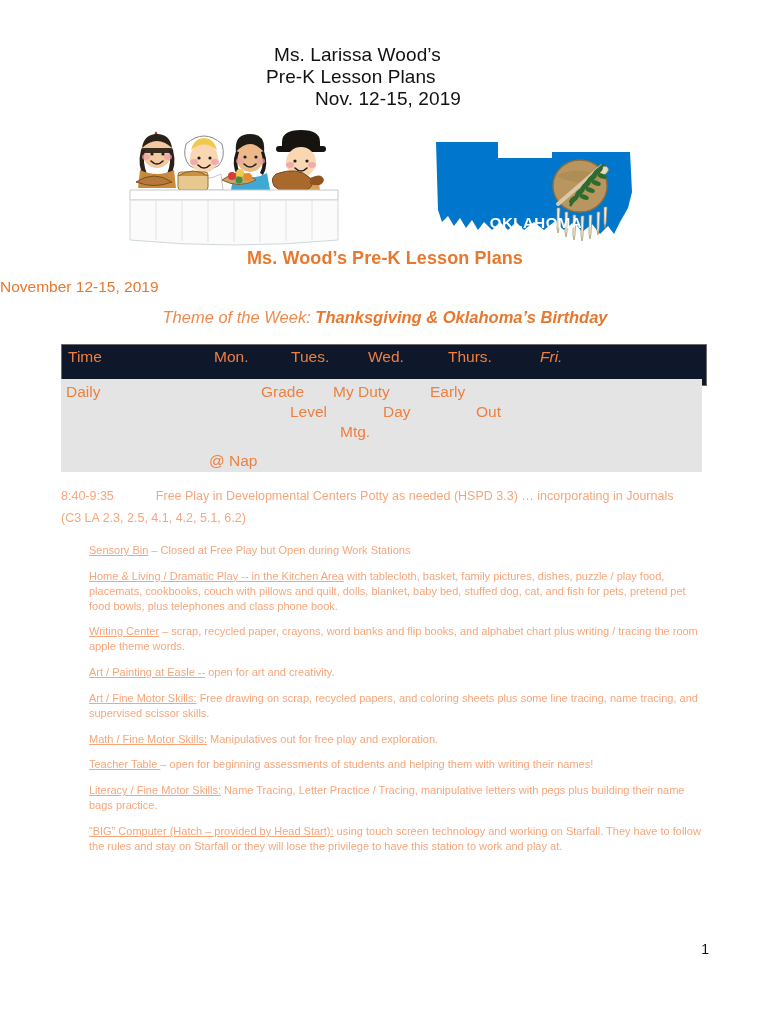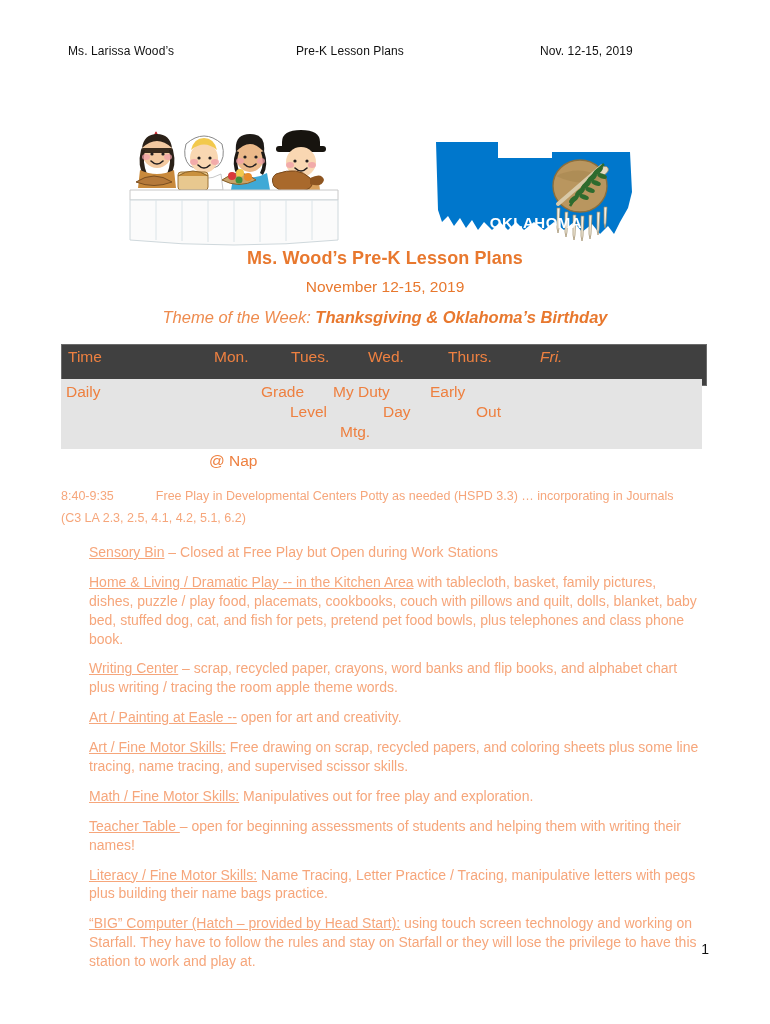--- a/index.html
+++ b/index.html
@@ -23,23 +23,24 @@
   }
 
   
   .top-header {
     position: absolute;
     left: 68px;
     top: 44px;
     width: 640px;
     display: flex;
     align-items: center;
-    font-size: 12px;
+    font-size: 19px;
     color: #111111;
     letter-spacing: 0.1px;
+    flex-direction: column;
   }
   .top-header .th-teacher { width: 228px; }
   .top-header .th-title   { width: 244px; }
   .top-header .th-date    { flex: 1; }
 
   
   .clipart-band {
     position: absolute;
     left: 0;
     top: 118px;
@@ -72,21 +73,20 @@
     font-size: 18px;
     font-weight: bold;
     color: #E8782E;
     letter-spacing: 0.1px;
   }
   .sub-date {
     position: absolute;
     left: 0;
     top: 278px;
     width: 770px;
-    text-align: center;
     font-size: 15.5px;
     color: #E8782E;
   }
   .theme-line {
     position: absolute;
     left: 0;
     top: 308px;
     width: 770px;
     text-align: center;
     font-size: 16.5px;
@@ -100,21 +100,21 @@
 
   
   .sched-header {
     position: absolute;
     left: 61px;
     top: 344px;
     width: 646px;
     height: 42px;
     border: 1.5px solid #6b6b6b;
     box-sizing: border-box;
-    background: #404040;
+    background: #0f172a;
   }
   .sched-header .cell {
     position: absolute;
     top: 3px;
     font-size: 15.5px;
     color: #EE8040;
     white-space: nowrap;
   }
   .sched-header .c-time  { left: 6px; }
   .sched-header .c-mon   { left: 152px; }
@@ -122,21 +122,21 @@
   .sched-header .c-wed   { left: 306px; }
   .sched-header .c-thurs { left: 386px; }
   .sched-header .c-fri   { left: 478px; font-style: italic; }
 
   
   .daily-row {
     position: absolute;
     left: 61px;
     top: 379px;
     width: 641px;
-    height: 70px;
+    height: 93px;
     background: #E4E4E4;
   }
   .daily-row .g {
     position: absolute;
     font-size: 15.5px;
     color: #EE8040;
     white-space: nowrap;
   }
   .g-daily { left: 5px;   top: 4px; }
   .g-grade { left: 187px; top: 4px; margin-left: 13px; }
@@ -161,21 +161,21 @@
   .time-para .tp-time { margin-right: 42px; }
 
   
   .center-list {
     position: absolute;
     left: 89px;
     top: 543px;
     width: 612px;
   }
   .center-item {
-    font-size: 14px;
+    font-size: 11px;
     color: #F6A67B;
     line-height: 1.35;
     margin-bottom: 11px;
   }
   .center-item .lead {
     text-decoration: underline;
   }
 
   
   .page-num {

